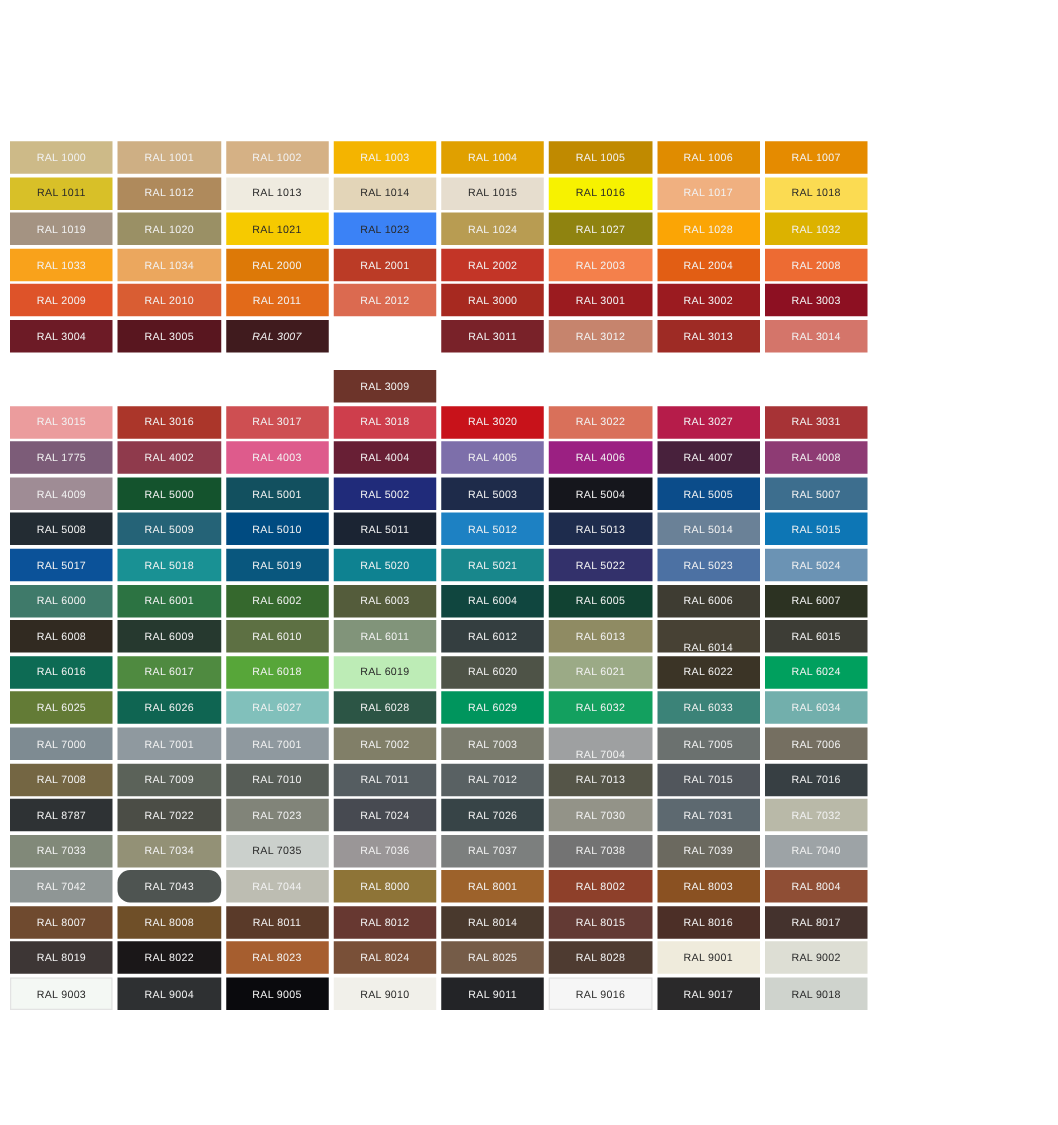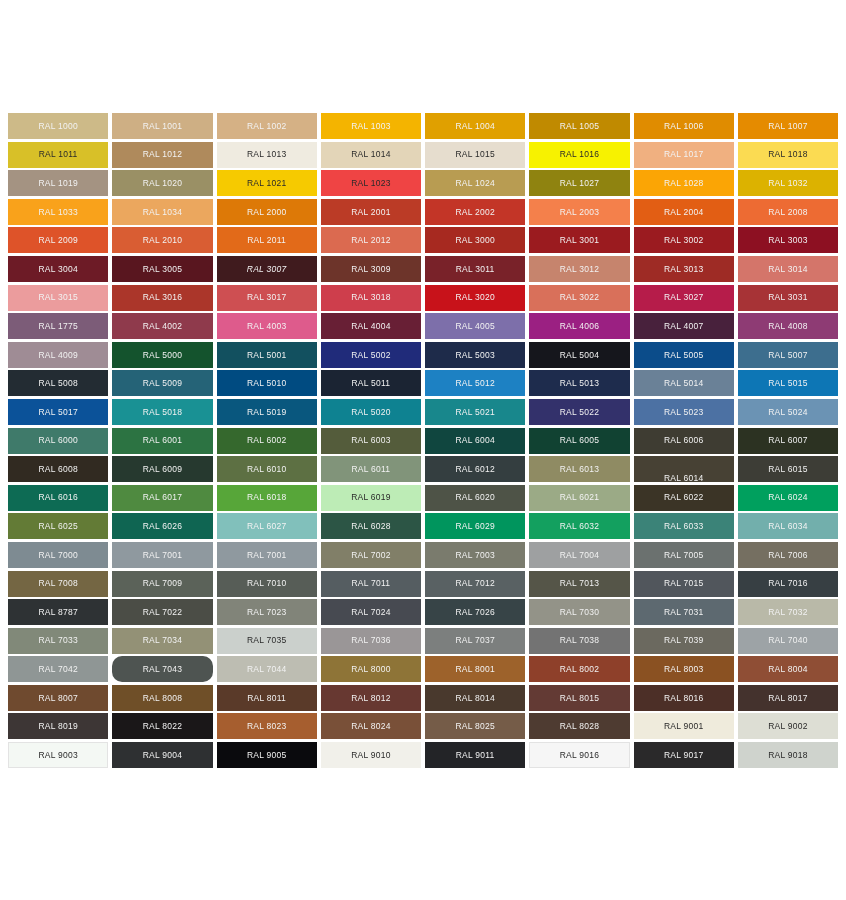--- a/index.html
+++ b/index.html
@@ -20,21 +20,21 @@
     width: 846px;
     height: 900px;
     background: #ffffff;
   }
 
   
   #swatch-grid {
     position: absolute;
     left: 8px;
     top: 113px;
-    width: 830px;
+    width: 686px;
     display: grid;
     grid-template-columns: repeat(8, 1fr);
     column-gap: 4px;
     row-gap: 2.6px;
   }
 
   .swatch-row {
     display: contents;
   }
 
@@ -102,21 +102,21 @@
           <span class="swatch-label">RAL 1017</span>
         </div><div class="swatch on-light" title="RAL 1018" style="background: rgb(251, 219, 82);">
           <span class="swatch-label">RAL 1018</span>
         </div></div>
       <div class="swatch-row"><div class="swatch on-dark" title="RAL 1019" style="background: rgb(164, 147, 130);">
           <span class="swatch-label">RAL 1019</span>
         </div><div class="swatch on-dark" title="RAL 1020" style="background: rgb(154, 144, 101);">
           <span class="swatch-label">RAL 1020</span>
         </div><div class="swatch on-light" title="RAL 1021" style="background: rgb(246, 202, 0);">
           <span class="swatch-label">RAL 1021</span>
-        </div><div class="swatch on-light" title="RAL 1023" style="background: #ef4444; align-items: center;">
+        </div><div class="swatch on-light" title="RAL 1023" style="background: #3b82f6; align-items: center;">
           <span class="swatch-label">RAL 1023</span>
         </div><div class="swatch on-dark" title="RAL 1024" style="background: rgb(184, 156, 82);">
           <span class="swatch-label">RAL 1024</span>
         </div><div class="swatch on-dark" title="RAL 1027" style="background: rgb(143, 131, 16);">
           <span class="swatch-label">RAL 1027</span>
         </div><div class="swatch on-dark" title="RAL 1028" style="background: rgb(251, 165, 5);">
           <span class="swatch-label">RAL 1028</span>
         </div><div class="swatch on-dark" title="RAL 1032" style="background: rgb(220, 178, 0);">
           <span class="swatch-label">RAL 1032</span>
         </div></div>
@@ -153,21 +153,21 @@
           <span class="swatch-label">RAL 3002</span>
         </div><div class="swatch on-dark" title="RAL 3003" style="background: rgb(141, 16, 34);">
           <span class="swatch-label">RAL 3003</span>
         </div></div>
       <div class="swatch-row"><div class="swatch on-dark" title="RAL 3004" style="background: rgb(109, 27, 38);">
           <span class="swatch-label">RAL 3004</span>
         </div><div class="swatch on-dark" title="RAL 3005" style="background: rgb(89, 22, 31);">
           <span class="swatch-label">RAL 3005</span>
         </div><div class="swatch on-dark" title="RAL 3007" style="background: rgb(64, 27, 30); font-style: italic;">
           <span class="swatch-label">RAL 3007</span>
-        </div><div class="swatch on-dark" title="RAL 3009" style="background: rgb(109, 52, 42);">
+        </div><div class="swatch on-dark" title="RAL 3009" style="background: rgb(109, 52, 42); margin-top: 40px;">
           <span class="swatch-label">RAL 3009</span>
         </div><div class="swatch on-dark" title="RAL 3011" style="background: rgb(121, 34, 41);">
           <span class="swatch-label">RAL 3011</span>
         </div><div class="swatch on-dark" title="RAL 3012" style="background: rgb(198, 132, 109);">
           <span class="swatch-label">RAL 3012</span>
         </div><div class="swatch on-dark" title="RAL 3013" style="background: rgb(158, 43, 37);">
           <span class="swatch-label">RAL 3013</span>
         </div><div class="swatch on-dark" title="RAL 3014" style="background: rgb(212, 117, 106);">
           <span class="swatch-label">RAL 3014</span>
         </div></div>
@@ -327,21 +327,21 @@
       <div class="swatch-row"><div class="swatch on-dark" title="RAL 7000" style="background: rgb(126, 139, 146);">
           <span class="swatch-label">RAL 7000</span>
         </div><div class="swatch on-dark" title="RAL 7001" style="background: rgb(143, 153, 159);">
           <span class="swatch-label">RAL 7001</span>
         </div><div class="swatch on-dark" title="RAL 7001" style="background: rgb(143, 153, 159);">
           <span class="swatch-label">RAL 7001</span>
         </div><div class="swatch on-dark" title="RAL 7002" style="background: rgb(129, 127, 104);">
           <span class="swatch-label">RAL 7002</span>
         </div><div class="swatch on-dark" title="RAL 7003" style="background: rgb(122, 123, 109);">
           <span class="swatch-label">RAL 7003</span>
-        </div><div class="swatch on-dark" title="RAL 7004" style="background: rgb(158, 160, 161);">
+        </div><div class="swatch on-dark" title="RAL 7004" style="background: rgb(158, 160, 161); align-items: flex-end;">
           <span class="swatch-label">RAL 7004</span>
         </div><div class="swatch on-dark" title="RAL 7005" style="background: rgb(107, 113, 111);">
           <span class="swatch-label">RAL 7005</span>
         </div><div class="swatch on-dark" title="RAL 7006" style="background: rgb(117, 111, 97);">
           <span class="swatch-label">RAL 7006</span>
         </div></div>
       <div class="swatch-row"><div class="swatch on-dark" title="RAL 7008" style="background: rgb(116, 102, 67);">
           <span class="swatch-label">RAL 7008</span>
         </div><div class="swatch on-dark" title="RAL 7009" style="background: rgb(91, 98, 89);">
           <span class="swatch-label">RAL 7009</span>

